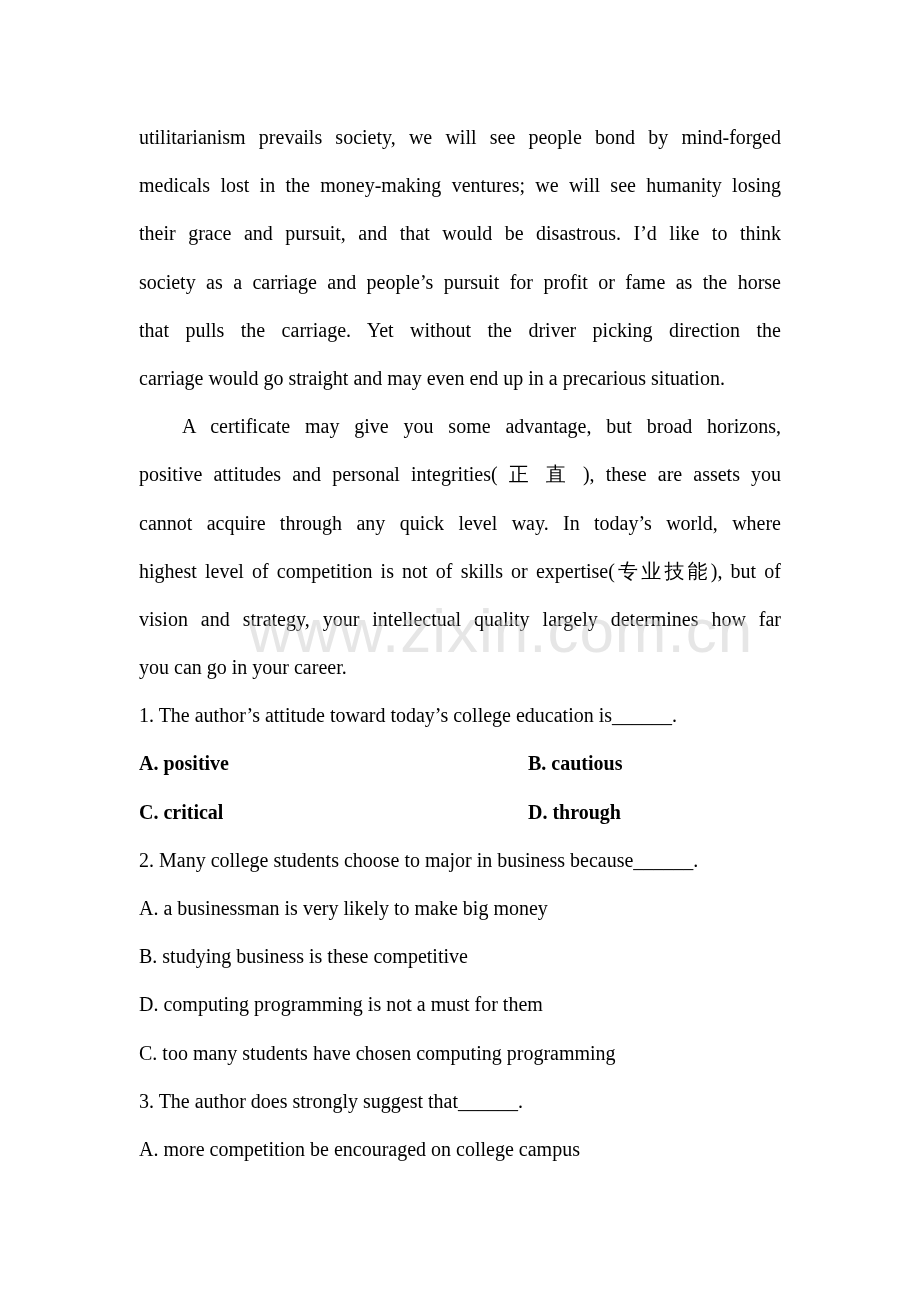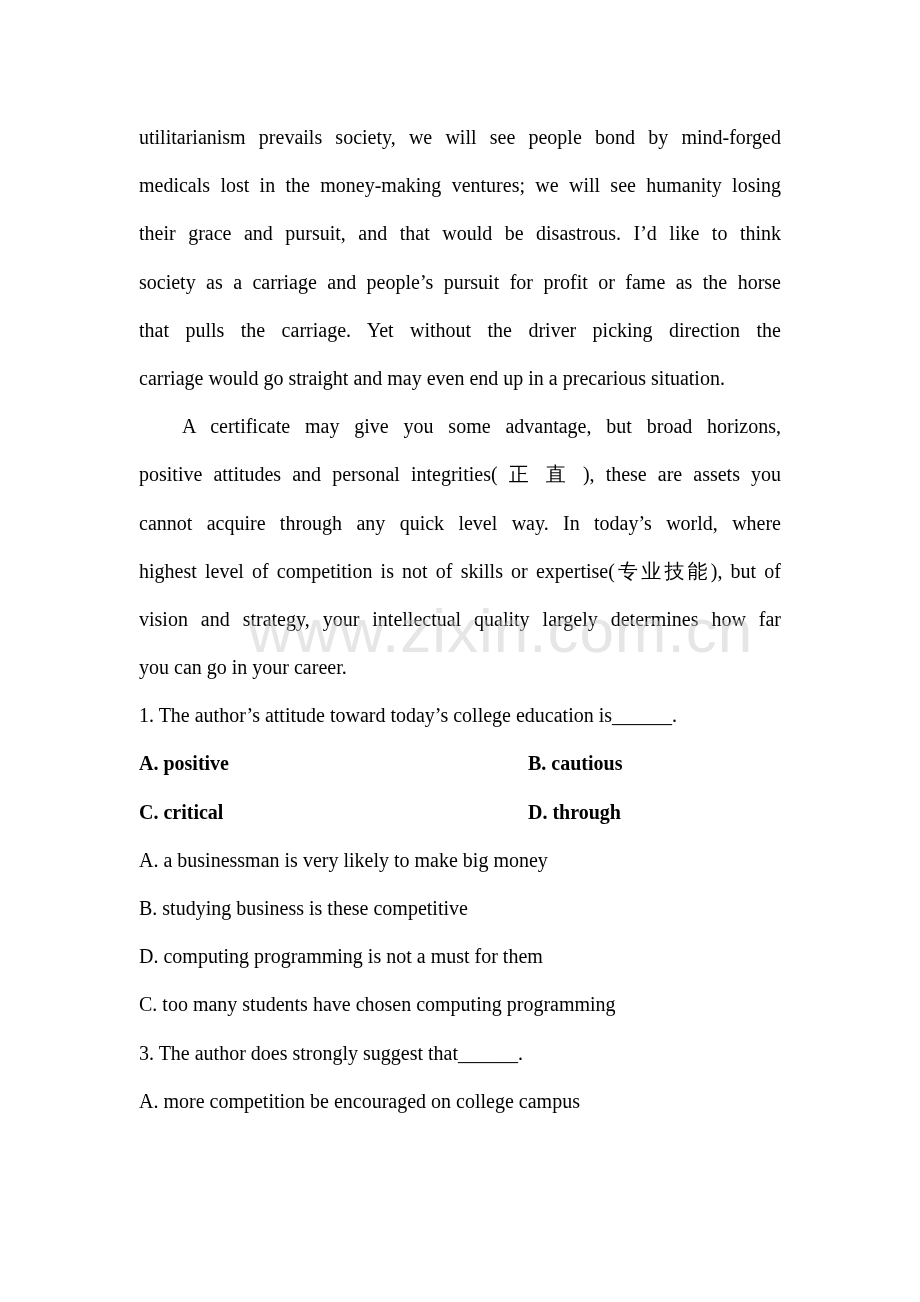--- a/index.html
+++ b/index.html
@@ -84,20 +84,21 @@
       <span class="opt-left">A. positive</span>
       <span>B. cautious</span>
     </div>
     <div class="line opt-row">
       <span class="opt-left">C. critical</span>
       <span>D. through</span>
     </div>
   </div>
 
   <div>
+    <div class="line">2. Many college students choose to major in business because______.</div>
     <div class="line">A. a businessman is very likely to make big money</div>
     <div class="line">B. studying business is these competitive</div>
     <div class="line">D. computing programming is not a must for them</div>
     <div class="line">C. too many students have chosen computing programming</div>
   </div>
 
   <div>
     <div class="line">3. The author does strongly suggest that______.</div>
     <div class="line">A. more competition be encouraged on college campus</div>
   </div>

